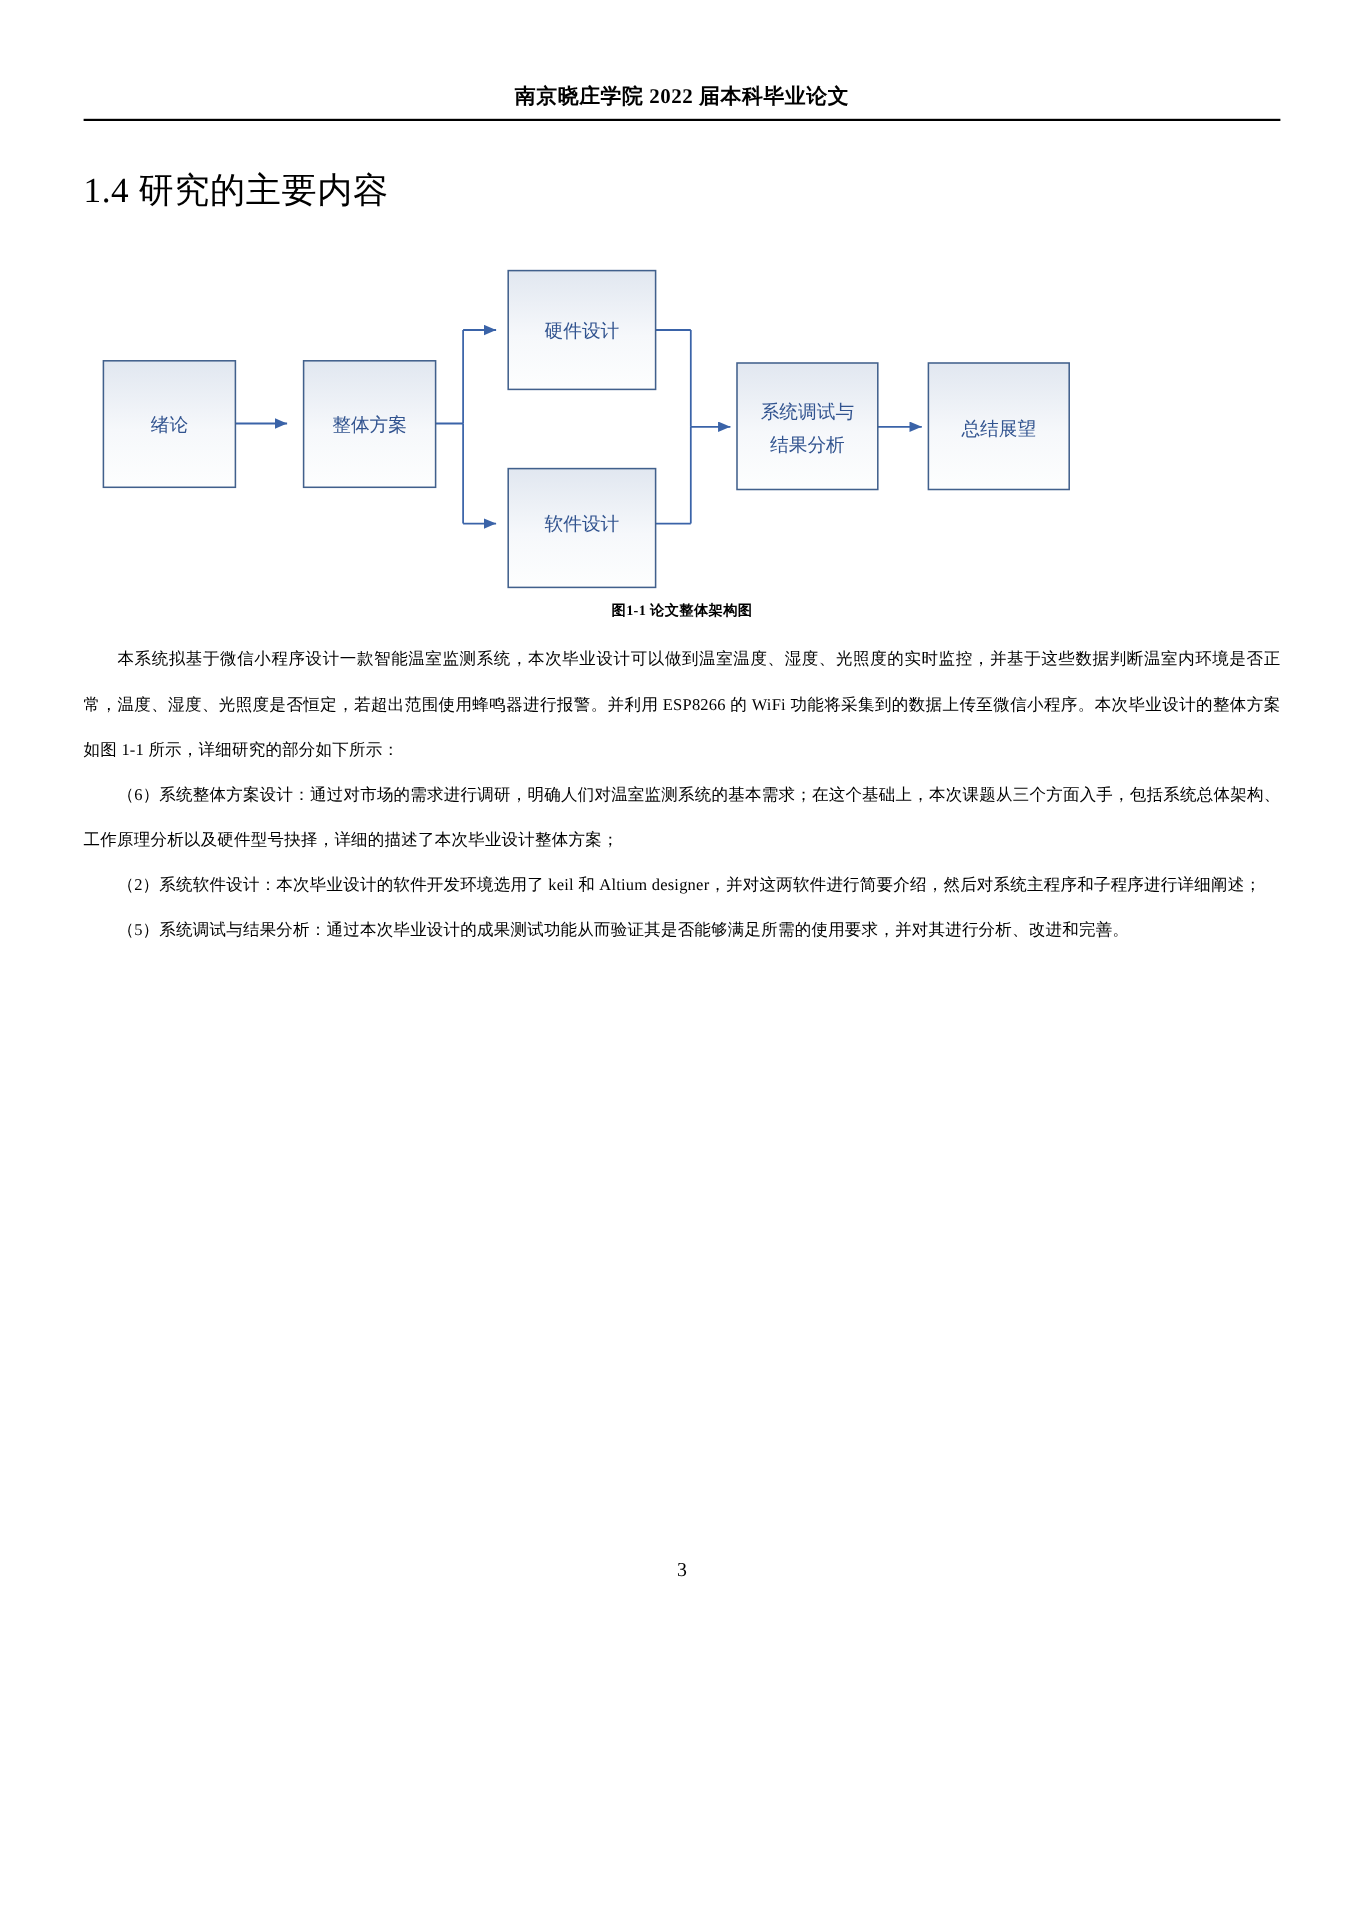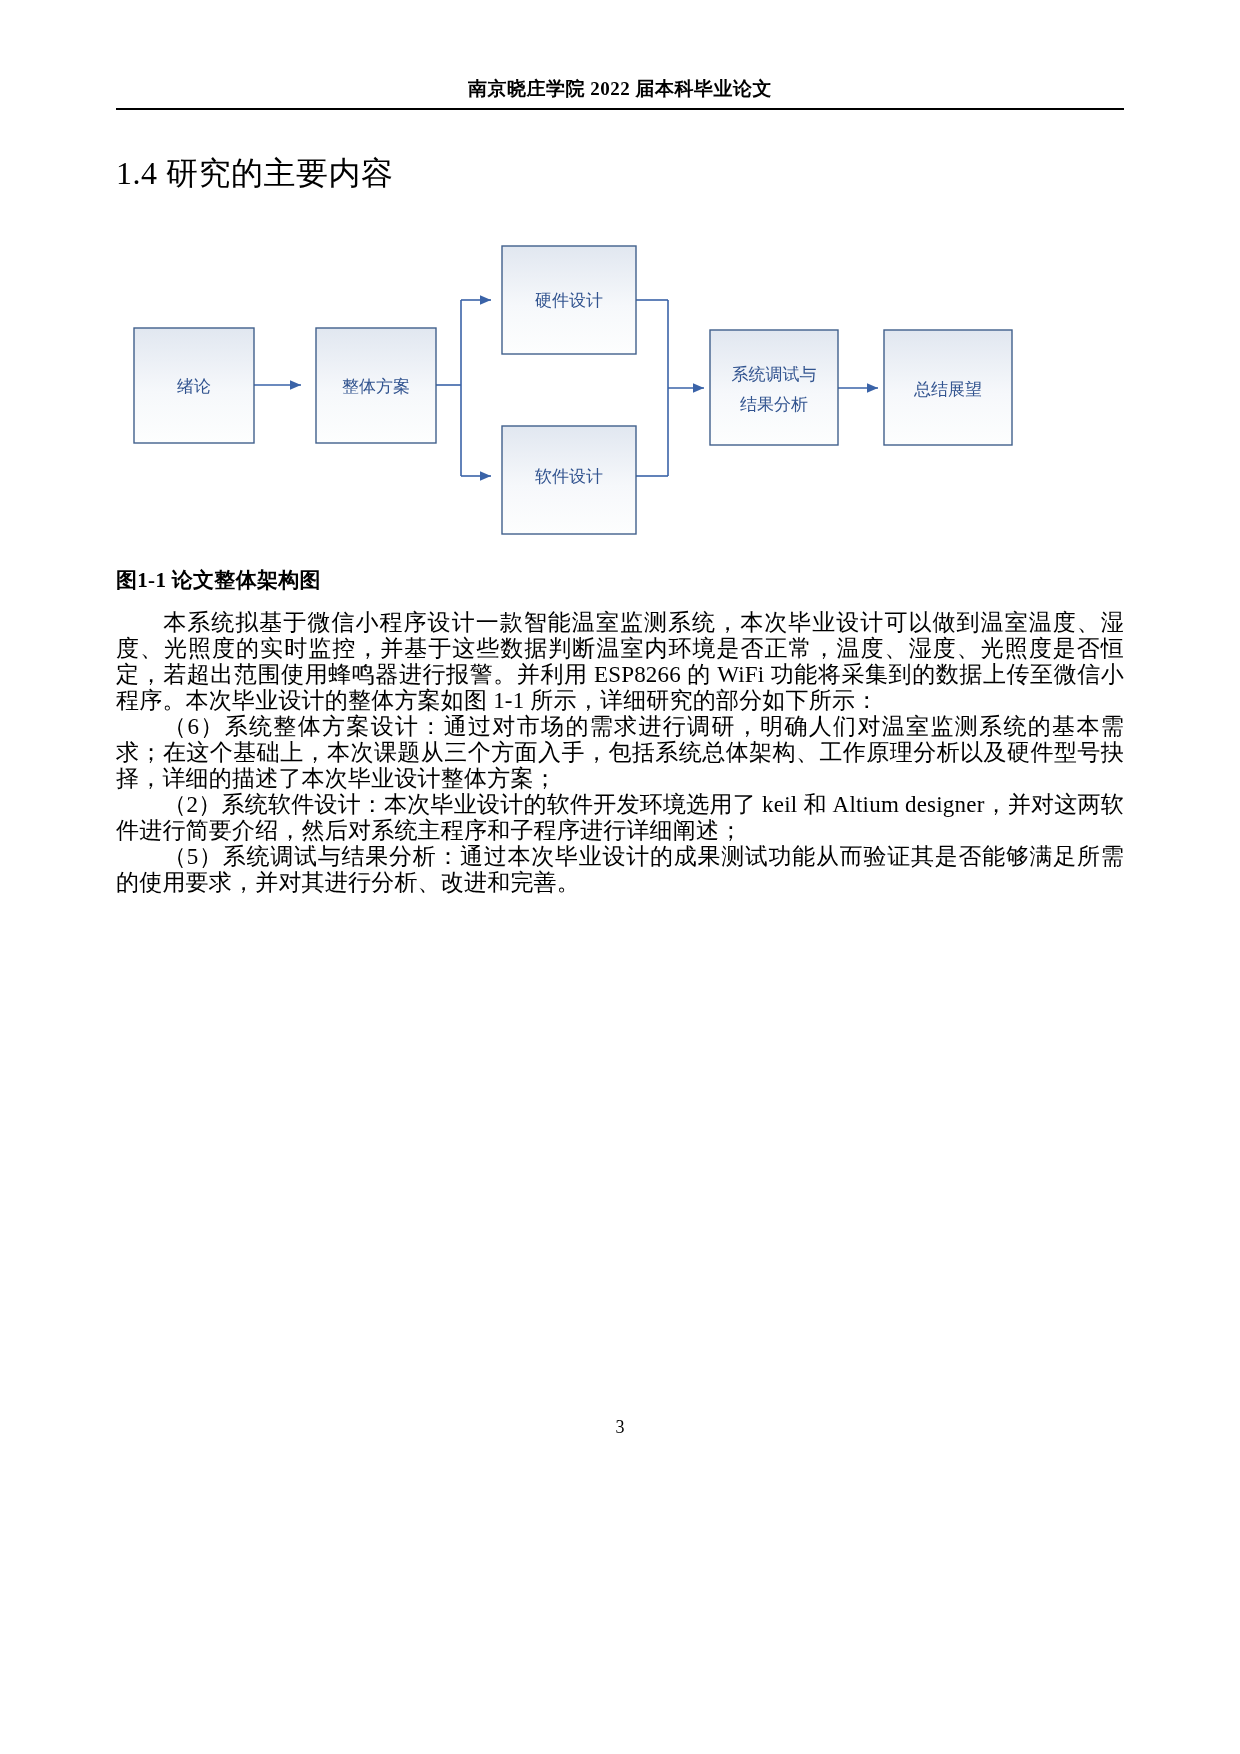--- a/index.html
+++ b/index.html
@@ -13,21 +13,21 @@
     font-family: "Liberation Serif", "DejaVu Serif", serif;
     color: #000000;
     position: relative;
     overflow: hidden;
   }
   .page {
     position: relative;
     width: 1240px;
     height: 1558px;
     box-sizing: border-box;
-    padding: 0 116px;
+    padding: 0 76px;
   }
 
   
   .header {
     padding-top: 78px;
     text-align: center;
   }
   .header-title {
     font-size: 19px;
     font-weight: bold;
@@ -53,34 +53,34 @@
   
   .figure {
     margin-top: 44px;
     position: relative;
     height: 300px;
     width: 100%;
   }
   .svg-wrap { display:block; }
 
   .figure-caption {
-    margin-top: 28px;
-    text-align: left;
-    font-size: 21px;
+    margin-top: 8px;
+    text-align: center;
+    font-size: 13px;
     font-weight: bold;
     letter-spacing: 0.3px;
   }
 
   
   .body-text {
     margin-top: 16px;
   }
   .para {
-    font-size: 23px;
-    line-height: 26px;
+    font-size: 15px;
+    line-height: 41px;
     text-align: justify;
     text-justify: inter-ideograph;
     margin: 0;
     letter-spacing: 0.2px;
   }
   .para.indent { text-indent: 2.05em; }
 
   
   .page-number {
     position: absolute;

